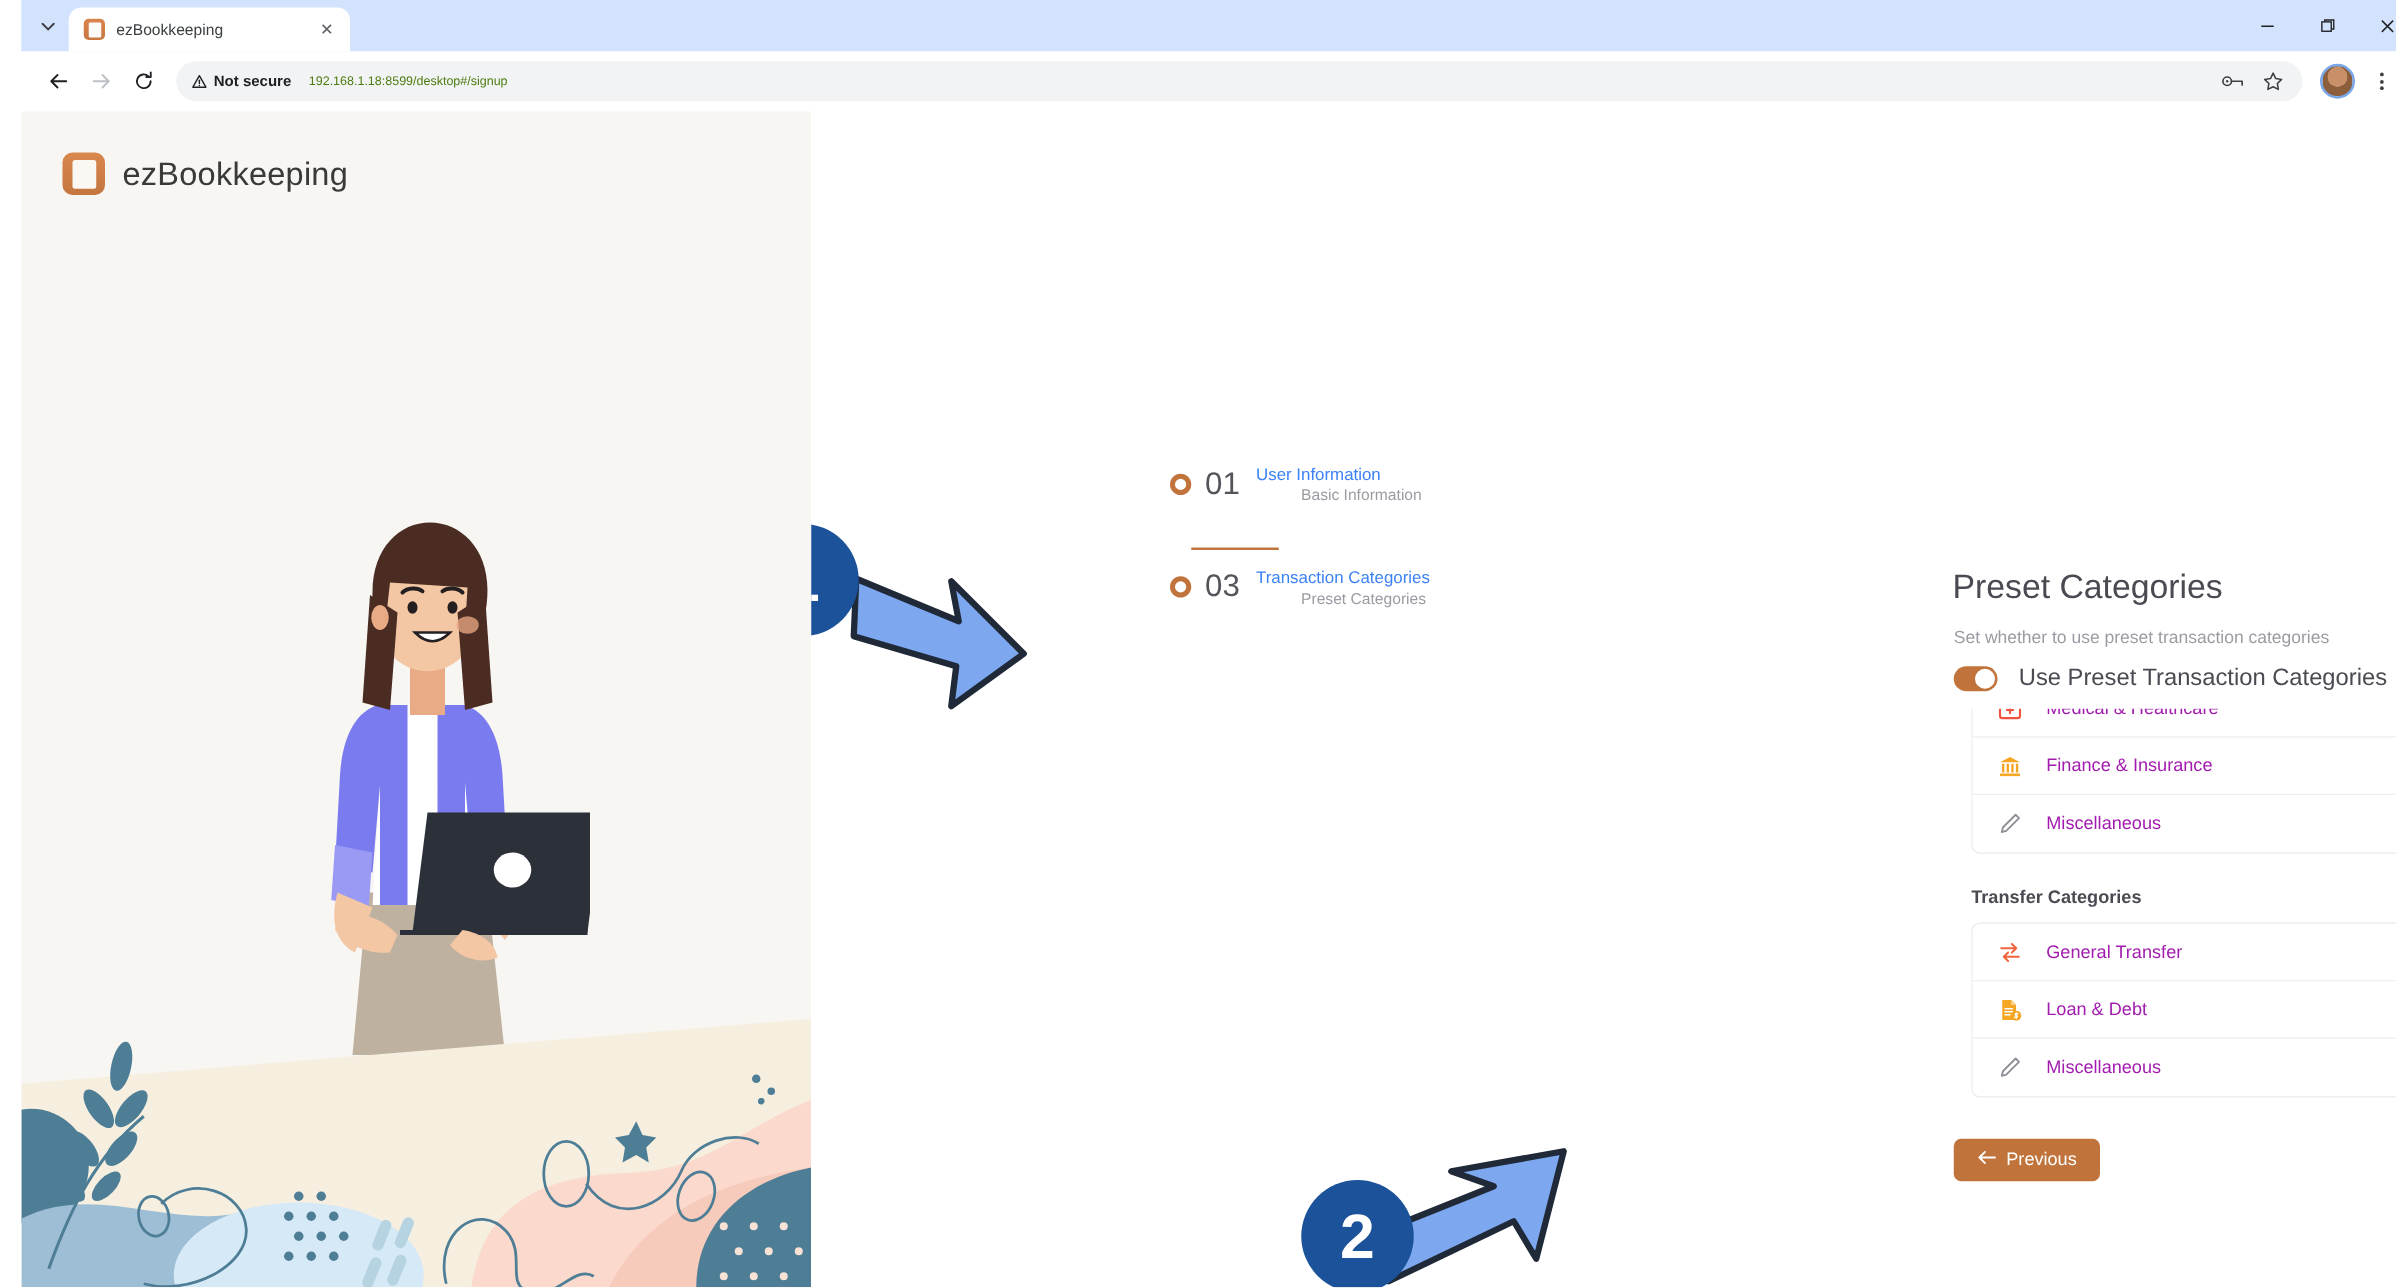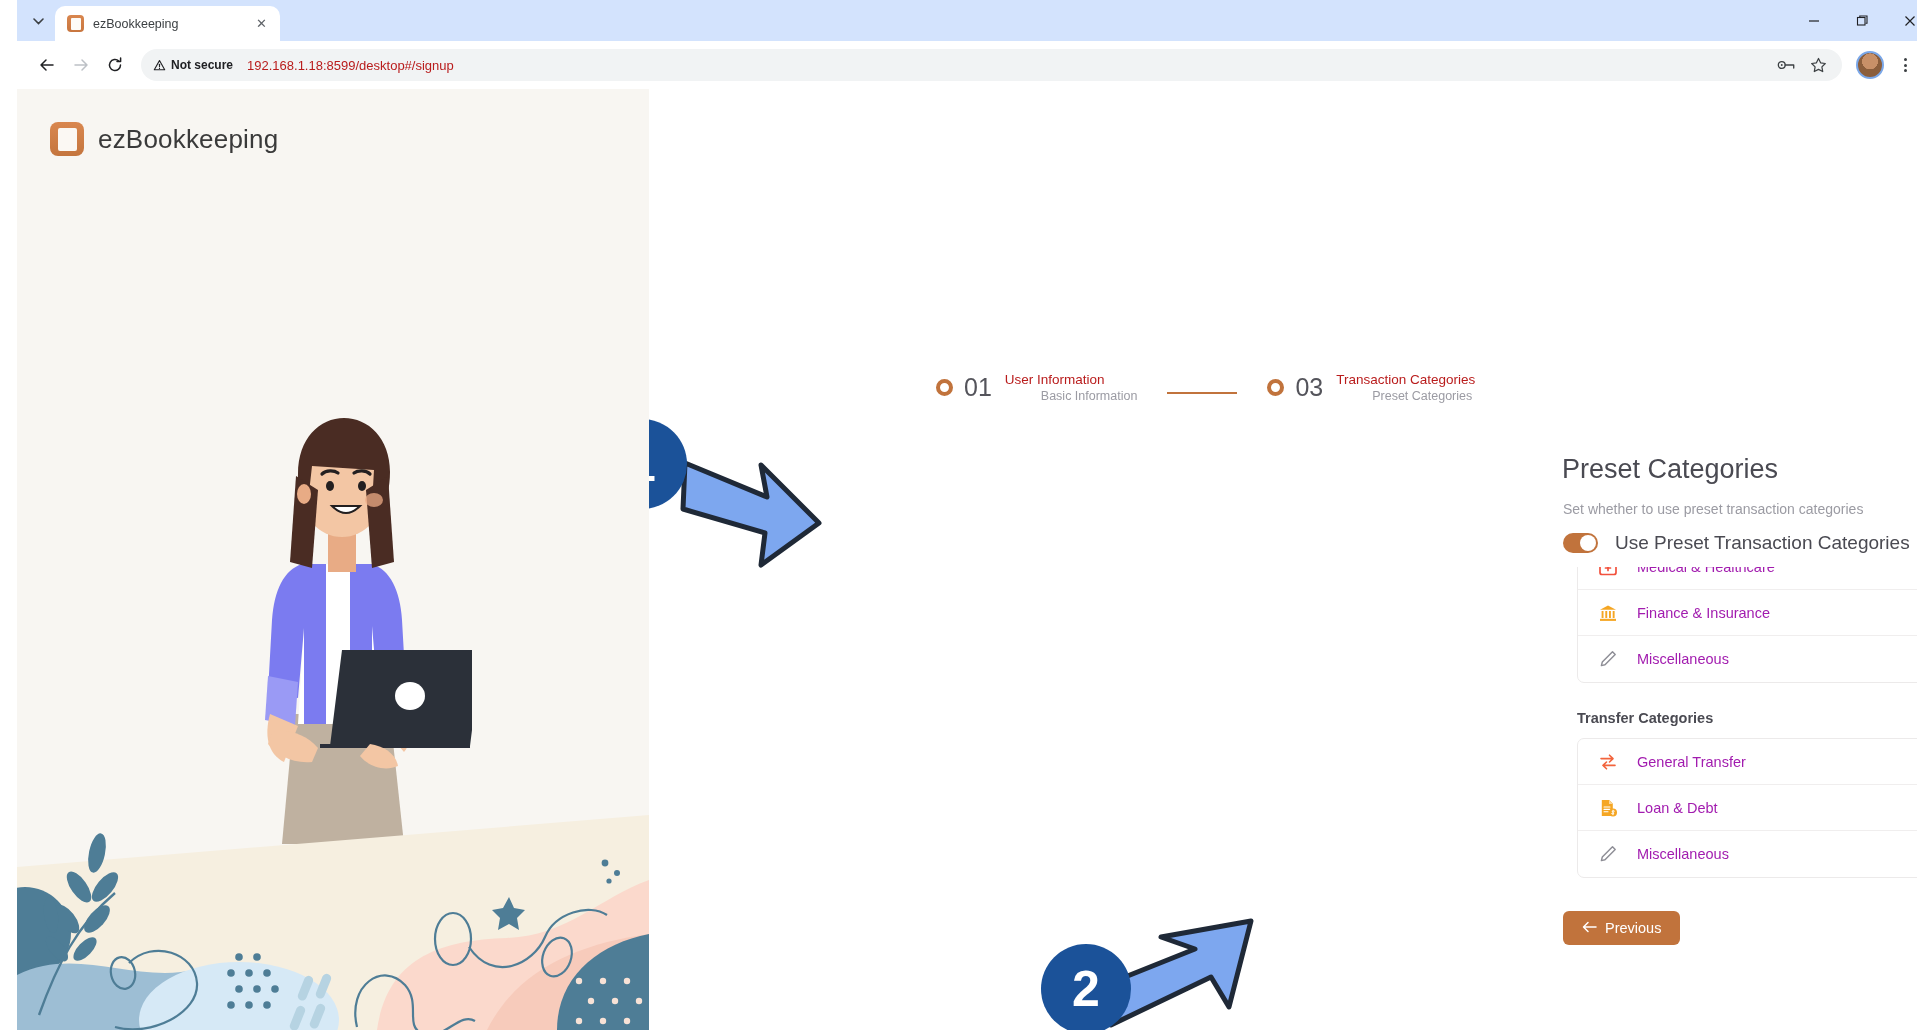--- a/index.html
+++ b/index.html
@@ -64,21 +64,21 @@
   .omnibox {
     flex: 1; height: 32px; background: #f1f3f4; border-radius: 16px;
     display: flex; align-items: center; margin: 0 8px; padding: 0 6px 0 12px;
     gap: 8px; min-width: 0;
   }
   .notsecure {
     display: flex; align-items: center; gap: 5px; font-size: 12px;
     color: #202124; white-space: nowrap; flex: 0 0 auto; padding-right: 6px;
   }
   .url {
-    font-size: 13px; color: #b91c1c; white-space: nowrap;
+    font-size: 10px; color: #4d7c0f; white-space: nowrap;
     overflow: hidden; text-overflow: ellipsis;
   }
   .omni-actions {
     margin-left: auto; display: flex; align-items: center; gap: 4px; padding-right: 4px;
   }
   .omni-icon {
     width: 28px; height: 28px; display: flex; align-items: center;
     justify-content: center; color: #3c4043;
   }
   .avatar-btn {
@@ -109,30 +109,30 @@
   .brand-logo i { width: 19px; height: 23px; background: #fbf8f3; border-radius: 2px; display: block; }
   .brand-name { font-size: 26px; color: #3a3a3a; letter-spacing: .2px; }
 
   .illustration { position: absolute; left: 195px; top: 325px; width: 260px; height: 530px; }
   .deco { position: absolute; left: 0; bottom: 0; width: 632px; height: 215px; }
 
   
   .right-panel { flex: 1; background: #fff; position: relative; overflow: hidden; }
 
   .stepper {
-    position: absolute; left: 287px; top: 282px; display: flex; align-items: flex-start; gap: 13px;
+    position: absolute; left: 287px; top: 282px; display: flex; align-items: flex-start; gap: 13px; flex-direction: column;
   }
   .step { display: flex; align-items: center; gap: 11px; }
   .step-ring {
     width: 17px; height: 17px; border-radius: 50%;
     border: 4px solid #c1733c; background: #fff; flex: 0 0 17px;
   }
   .step-num { font-size: 25px; color: #54545b; font-weight: 400; line-height: 1; }
   .step-texts { line-height: 1.28; margin-left: 2px; }
-  .step-title { font-size: 13.5px; color: #b91c1c; }
+  .step-title { font-size: 13.5px; color: #3b82f6; }
   .step-sub { font-size: 12.5px; color: #9b9ba3; padding-left: 36px; }
   .step-line { width: 70px; height: 2px; background: #c1733c; margin: 21px 17px 0 17px; }
 
   .section-title { position: absolute; left: 913px; top: 365px; font-size: 27px; color: #4a4a52; }
   .section-desc { position: absolute; left: 914px; top: 412px; font-size: 14px; color: #9b9ba3; }
 
   .toggle-row {
     position: absolute; left: 914px; top: 443px; width: 687px;
     display: flex; align-items: center;
   }

